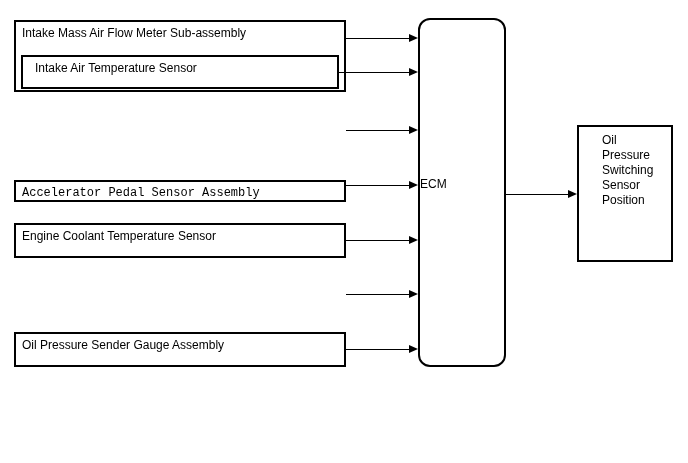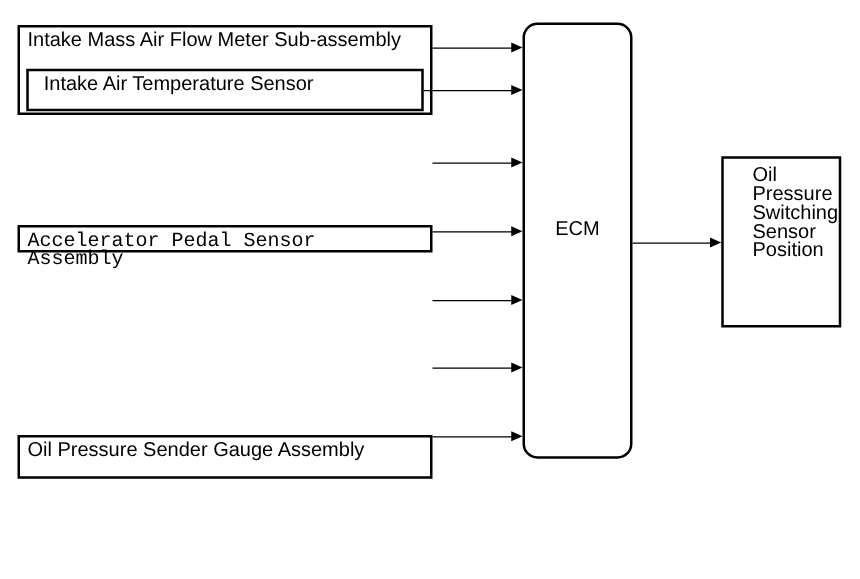--- a/index.html
+++ b/index.html
@@ -6,40 +6,39 @@
     margin: 0;
     padding: 0;
     background: #ffffff;
   }
   .canvas {
     position: relative;
     width: 688px;
     height: 463px;
     background: #ffffff;
     font-family: "Liberation Sans", sans-serif;
-    font-size: 16px;
+    font-size: 12px;
     color: #000000;
     overflow: hidden;
   }
   .node {
     position: absolute;
     box-sizing: border-box;
     border: 2px solid #000000;
     background: #ffffff;
     padding: 4px 6px;
     line-height: 14px;
   }
   .node .label {
     display: block;
   }
   .ecm {
     border-radius: 12px;
     display: flex;
     align-items: center;
-    justify-content: center;
     padding: 0 0 17px 0;
   }
   .outbox {
     padding: 6px 6px;
     line-height: 15px;
   }
   .outbox .line {
     display: block;
   }
   .arrow {
@@ -77,23 +76,26 @@
   </div>
   <div class="node" style="left:21px; top:55px; width:318px; height:34px;padding-left:12px;">
     <span class="label">Intake Air Temperature Sensor</span>
   </div>
 
 
   <div class="node" style="left:14px; top:180px; width:332px; height:22px;font-family:Liberation Mono, monospace;">
     <span class="label">Accelerator Pedal Sensor Assembly</span>
   </div>
 
+  <div class="node" style="left:14px; top:223px; width:332px; height:35px;">
+    <span class="label">Engine Coolant Temperature Sensor</span>
+  </div>
 
 
-  <div class="node" style="left:14px; top:348px; width:332px; height:35px;">
+  <div class="node" style="left:14px; top:332px; width:332px; height:35px;">
     <span class="label">Oil Pressure Sender Gauge Assembly</span>
   </div>
 
   <div class="node ecm" style="left:418px; top:18px; width:88px; height:349px;">
     <span class="label">ECM</span>
   </div>
 
   <div class="node outbox" style="left:577px; top:125px; width:96px; height:137px;padding-left:23px;">
     <span class="line">Oil Pressure</span>
     <span class="line">Switching</span>

